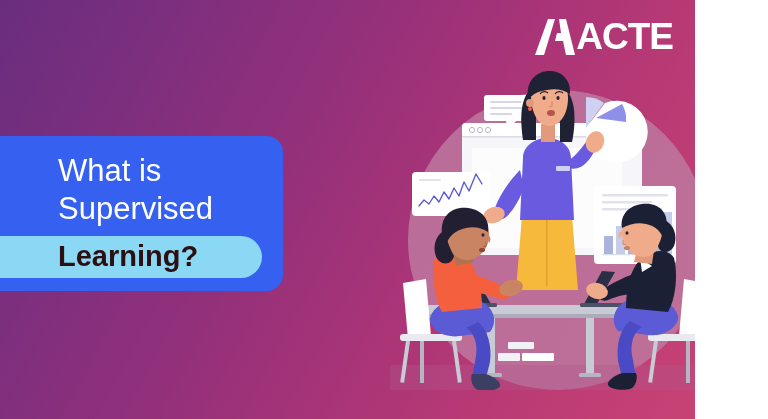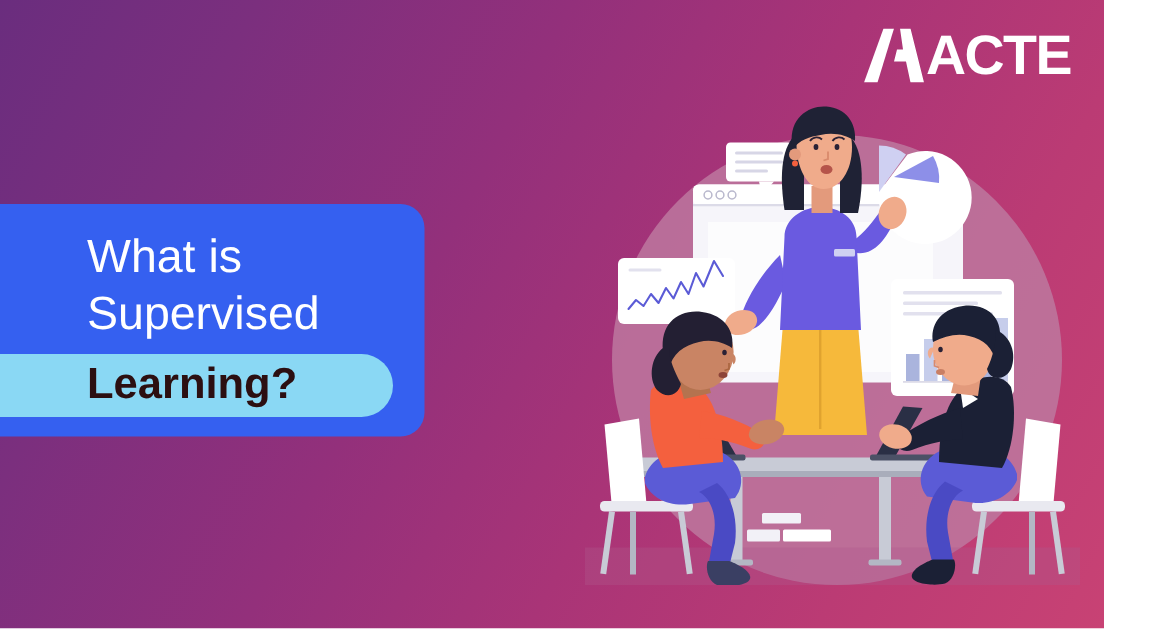--- a/index.html
+++ b/index.html
@@ -3,21 +3,20 @@
 <meta charset="utf-8">
 <style>
   html,body{margin:0;padding:0;}
   body{
     width:768px;height:419px;overflow:hidden;
     font-family:"Liberation Sans", sans-serif;
   }
   #banner{
     position:relative;width:695px;height:419px;overflow:hidden;
     background:linear-gradient(118deg,#6a2d7e 0%,#7b2f7e 18%,#93307b 40%,#a93477 60%,#bb3b74 80%,#c84274 100%);
-    padding-left:41px;
   }
 
   
   #logo{
     position:absolute;top:18px;right:22px;
     display:flex;align-items:center;
   }
   #logo .mark{display:block;}
   #logo .word{
     color:#ffffff;font-weight:bold;font-size:37px;letter-spacing:-1px;

